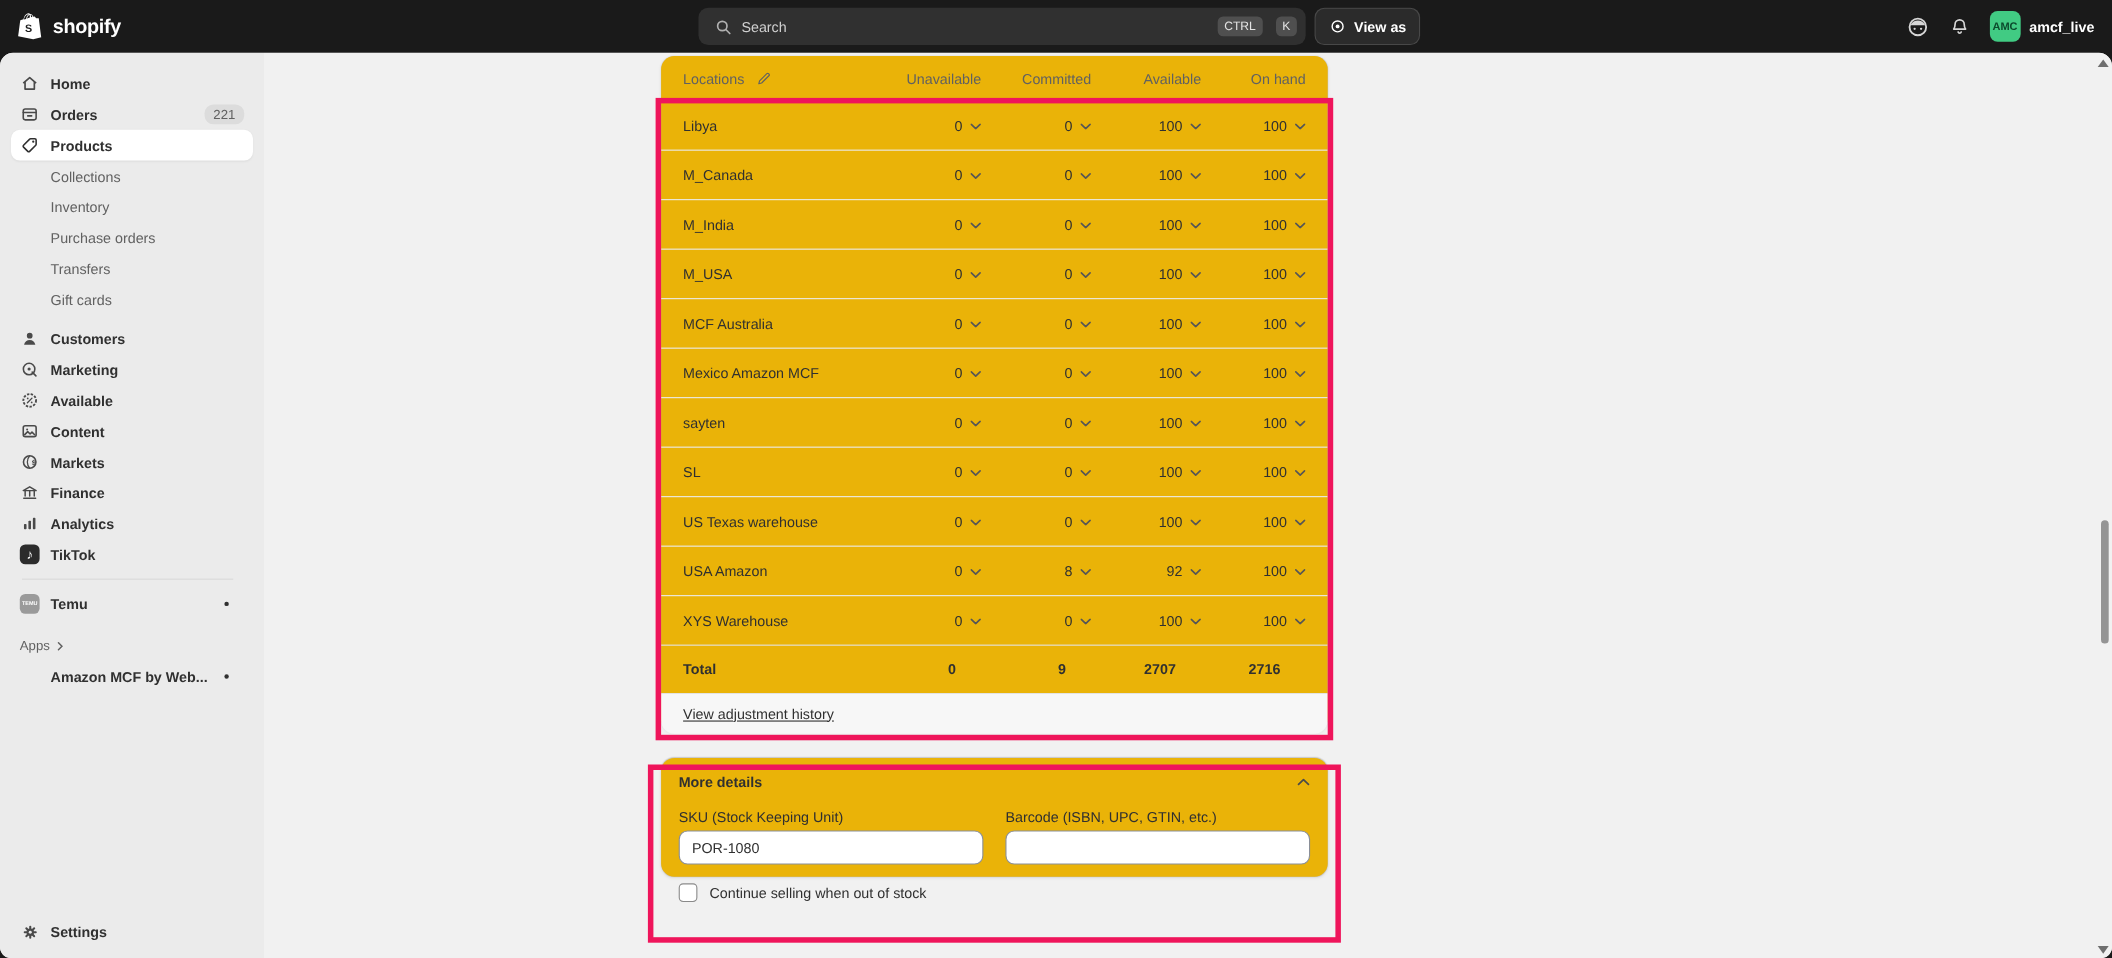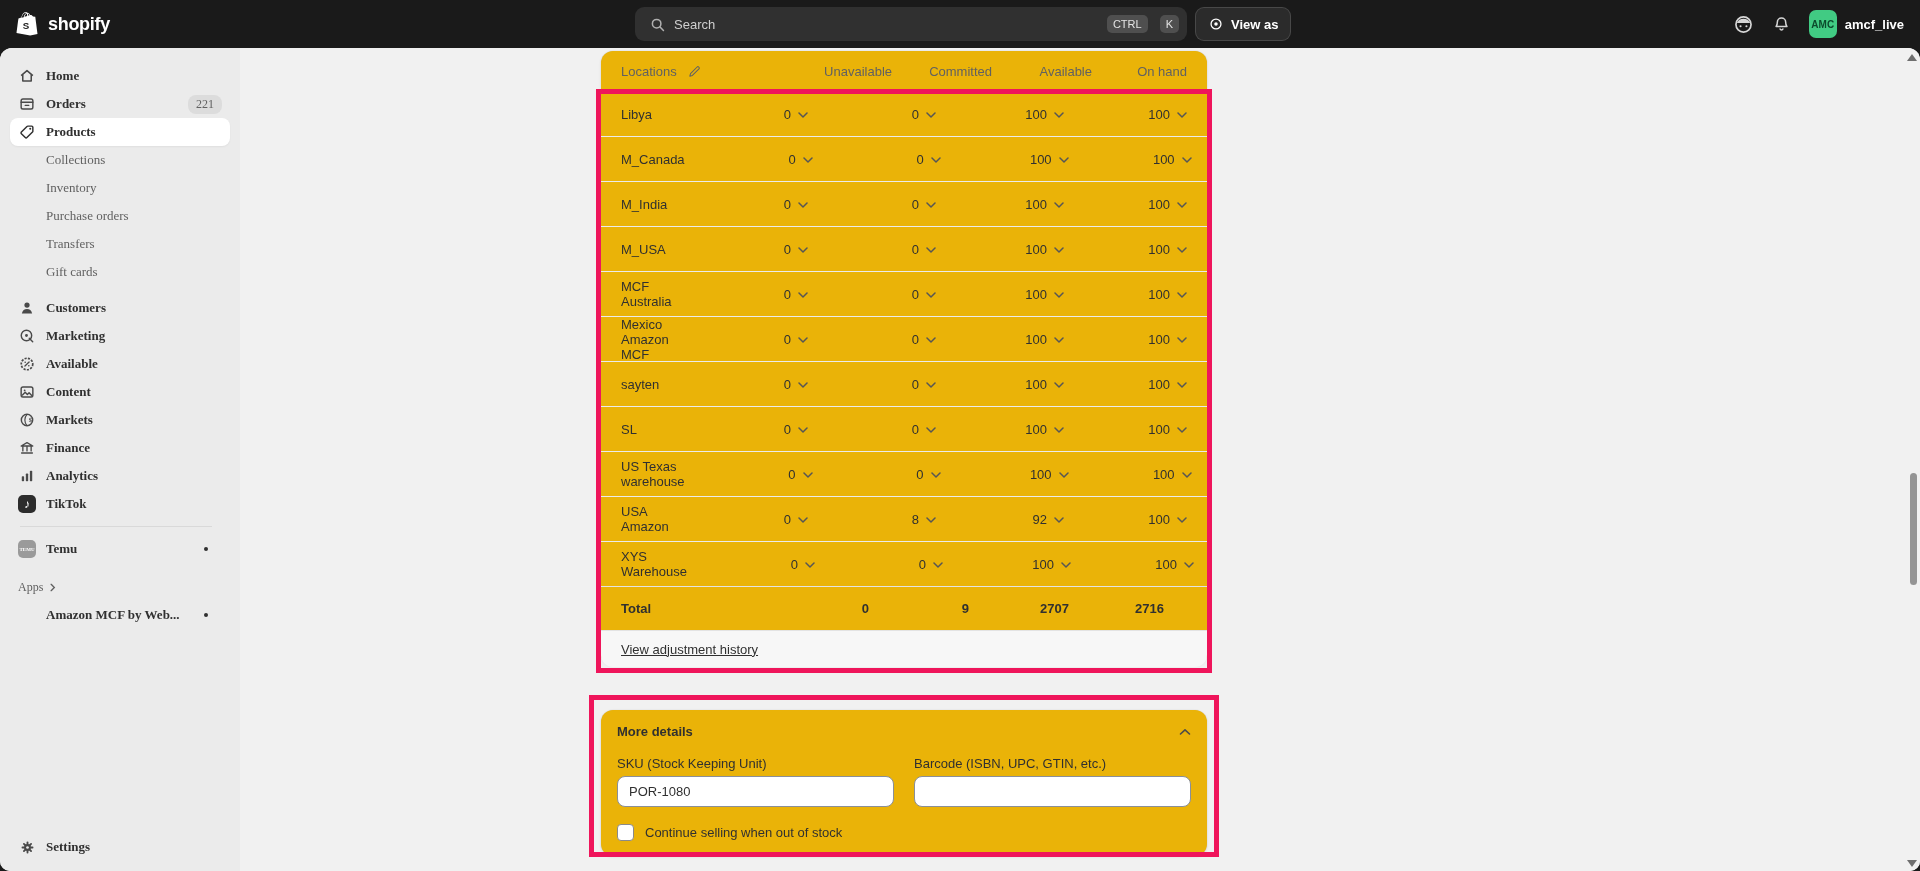--- a/index.html
+++ b/index.html
@@ -40,21 +40,21 @@
   }
   .store-name { color:#ffffff; font-weight:600; font-size:13px; }
 
   
   .app-frame {
     position:absolute; top:48px; left:0; right:0; bottom:0;
     background:#f1f1f1; border-radius:12px 12px 10px 10px; overflow:hidden; display:flex;
   }
 
   
-  .sidebar { width:240px; background:#ebebeb; position:relative; padding-top:14px; flex:none;font-family:Liberation Serif, serif; }
+  .sidebar { width:240px; background:#ebebeb; position:relative; padding-top:14px; flex:none; }
   .nav-item {
     height:28px; margin:0 10px; padding:0 8px; border-radius:8px;
     display:flex; align-items:center; gap:10px;
     font-size:13px; font-weight:600; color:#303030; cursor:pointer;
   }
   .nav-item .ic { width:18px; height:18px; flex:none; display:flex; align-items:center; justify-content:center; }
   .nav-item.active { background:#ffffff; font-weight:700; box-shadow:0 1px 2px rgba(0,0,0,0.05); }
   .nav-sub { padding-left:36px; color:#616161; font-weight:500; }
   .nav-gap { height:8px; }
   .nav-header {
@@ -83,40 +83,40 @@
 
   .tbl-head {
     height:40px; display:flex; align-items:center; padding:0 20px;
     color:#616161; font-size:13px;
   }
   .c-loc { flex:1; display:flex; align-items:center; gap:10px; }
   .c-num { width:100px; text-align:right; flex:none; }
   .c-onhand { width:95px; }
   .loc-row {
     height:45px; display:flex; align-items:center; padding:0 20px;
-    border-top:1px solid #ebebeb; font-size:13px; color:#303030;gap:28px;
+    border-top:1px solid #ebebeb; font-size:13px; color:#303030;
   }
   .val-chip { display:inline-flex; align-items:center; gap:7px; cursor:pointer; }
   .val-chip svg { margin-top:2px; }
   .total-row {
     height:44px; display:flex; align-items:center; padding:0 20px;
     border-top:1px solid #e3e3e3; font-weight:700; font-size:13px;
   }
   .total-row .c-num { padding-right:23px; }
   .history-row {
     height:37px; display:flex; align-items:center; padding:0 20px;
     border-top:1px solid #e3e3e3; background:#f7f7f7; border-radius:0 0 12px 12px;
   }
   .link { color:#303030; text-decoration:underline; cursor:pointer; font-size:13px; }
 
   .annotation { position:absolute; border:5px solid #ef155b; pointer-events:none; z-index:20; }
   .anno-1 { left:356px; top:41px; width:616px; height:584px; }
   .anno-2 { left:349px; top:647px; width:630px; height:162px; }
 
-  .card-details { left:361px; top:662px; width:606px; height:146px; padding:14px 16px; }
+  .card-details { left:361px; top:641px; width:606px; height:108px; padding:14px 16px; }
   .details-titlebar { display:flex; align-items:center; justify-content:space-between; }
   .details-title { font-weight:700; font-size:13px; color:#303030; }
   .field-grid { display:flex; gap:20px; margin-top:17px; }
   .field { flex:1; }
   .field-label { font-size:13px; color:#303030; margin-bottom:5px; }
   .text-input {
     width:100%; height:31px; border:1px solid #8a8f98; border-radius:8px;
     padding:0 11px; font-size:13px; color:#303030; background:#fff; outline:none;
     font-family:inherit;
   }

